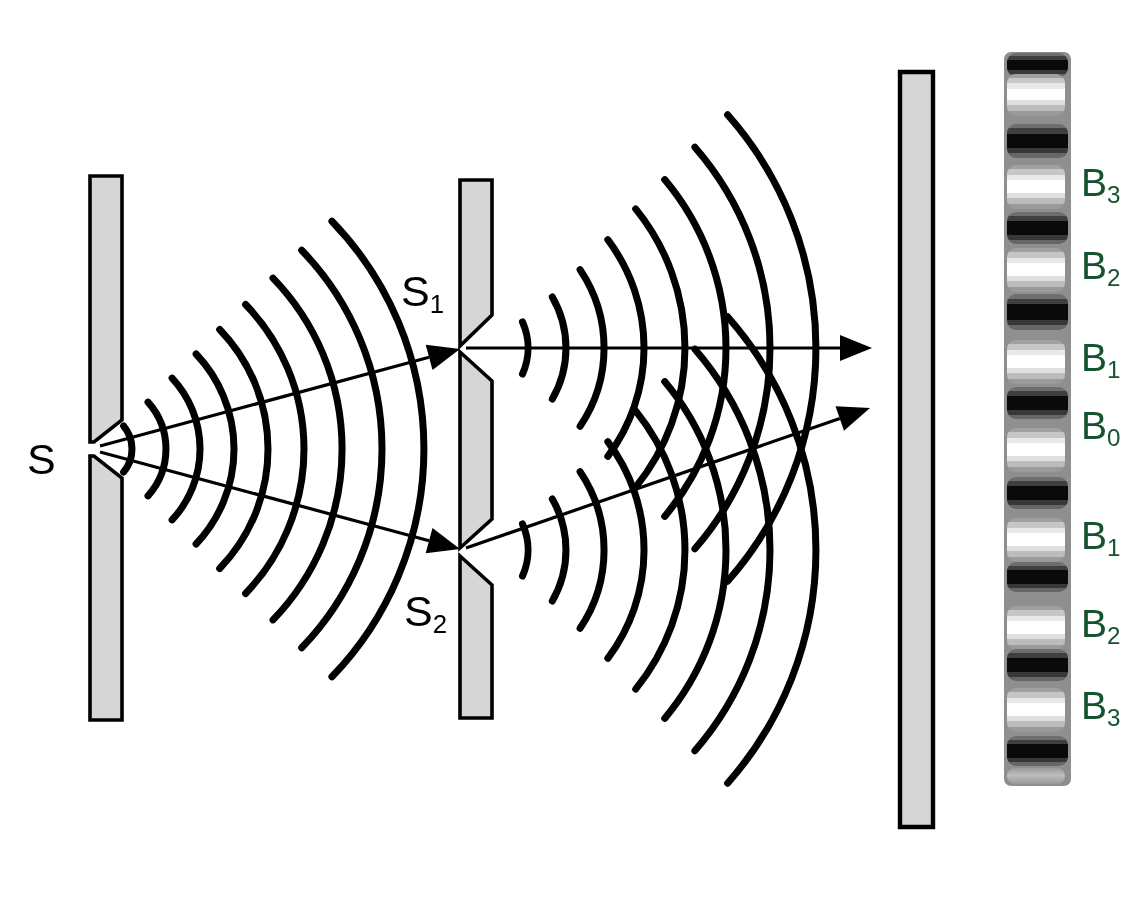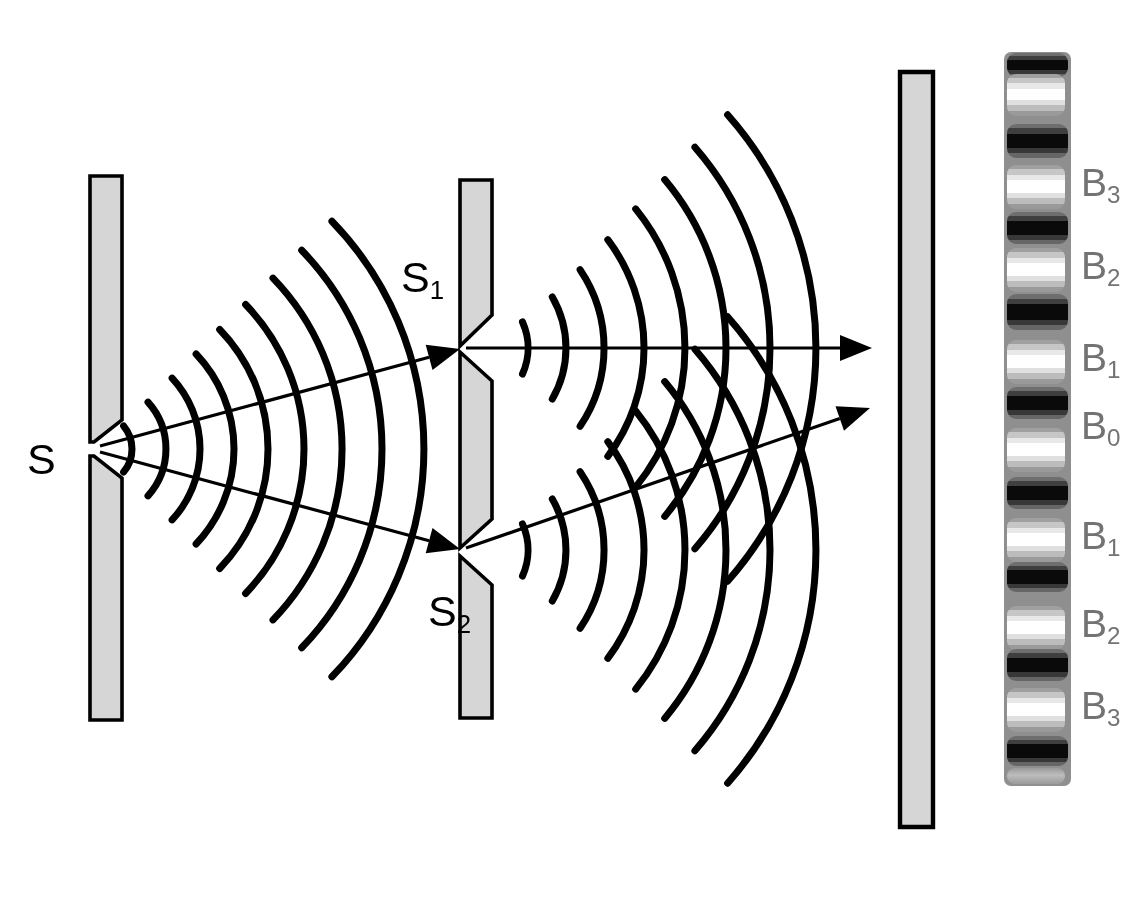--- a/index.html
+++ b/index.html
@@ -19,21 +19,21 @@
     white-space:nowrap;
     user-select:none;
   }
   .lbl sub{
     font-size:0.60em;
     vertical-align:-0.28em;
     line-height:1;
   }
   .fringe-lbl{
     position:absolute;
-    color:#737373;
+    color:#14532d;
     font-size:39px;
     line-height:1;
     white-space:nowrap;
   }
   .fringe-lbl sub{
     font-size:0.62em;
     vertical-align:-0.28em;
   }
   .film-strip{
     position:absolute;
@@ -111,23 +111,23 @@
       <polygon points="90,176 122,176 122,420 94,442 90,442" fill="#d6d6d6" stroke="#000000" stroke-width="3.6" stroke-linejoin="miter"></polygon>
       <polygon points="90,456 94,456 122,478 122,720 90,720" fill="#d6d6d6" stroke="#000000" stroke-width="3.6" stroke-linejoin="miter"></polygon>
       <polygon points="460,180 492,180 492,315 460,346" fill="#d6d6d6" stroke="#000000" stroke-width="3.6" stroke-linejoin="miter"></polygon>
       <polygon points="460,352 492,381 492,519 460,548" fill="#d6d6d6" stroke="#000000" stroke-width="3.6" stroke-linejoin="miter"></polygon>
       <polygon points="460,556 492,585 492,718 460,718" fill="#d6d6d6" stroke="#000000" stroke-width="3.6" stroke-linejoin="miter"></polygon>
       <polygon points="900,72 933,72 933,827 900,827" fill="#d6d6d6" stroke="#000000" stroke-width="4.4" stroke-linejoin="miter"></polygon>
     </svg>
 
   <div class="lbl" style="left: 27px; top: 438px;"><span>S</span><sub></sub></div>
 
-  <div class="lbl" style="left: 401px; top: 256px;"><span>S</span><sub>1</sub></div>
+  <div class="lbl" style="left: 401px; top: 270px;"><span>S</span><sub>1</sub></div>
 
-  <div class="lbl" style="left: 404px; top: 590px; margin-left: 24px;"><span>S</span><sub>2</sub></div>
+  <div class="lbl" style="left: 404px; top: 590px;"><span>S</span><sub>2</sub></div>
 
   <div class="film-strip" style="left: 1004px; top: 52px; width: 67px; height: 734px; background: rgb(143, 143, 143);">
       <div class="band dark" style="top: 1px; height: 24px;"></div>
       <div class="band bright" style="top: 22px; height: 42px;"></div>
       <div class="band dark" style="top: 72px; height: 34px;"></div>
       <div class="band bright" style="top: 113px; height: 44px;"></div>
       <div class="band dark" style="top: 160px; height: 32px;"></div>
       <div class="band bright" style="top: 196px; height: 44px;"></div>
       <div class="band dark" style="top: 242px; height: 36px;"></div>
       <div class="band bright" style="top: 288px; height: 44px;"></div>

